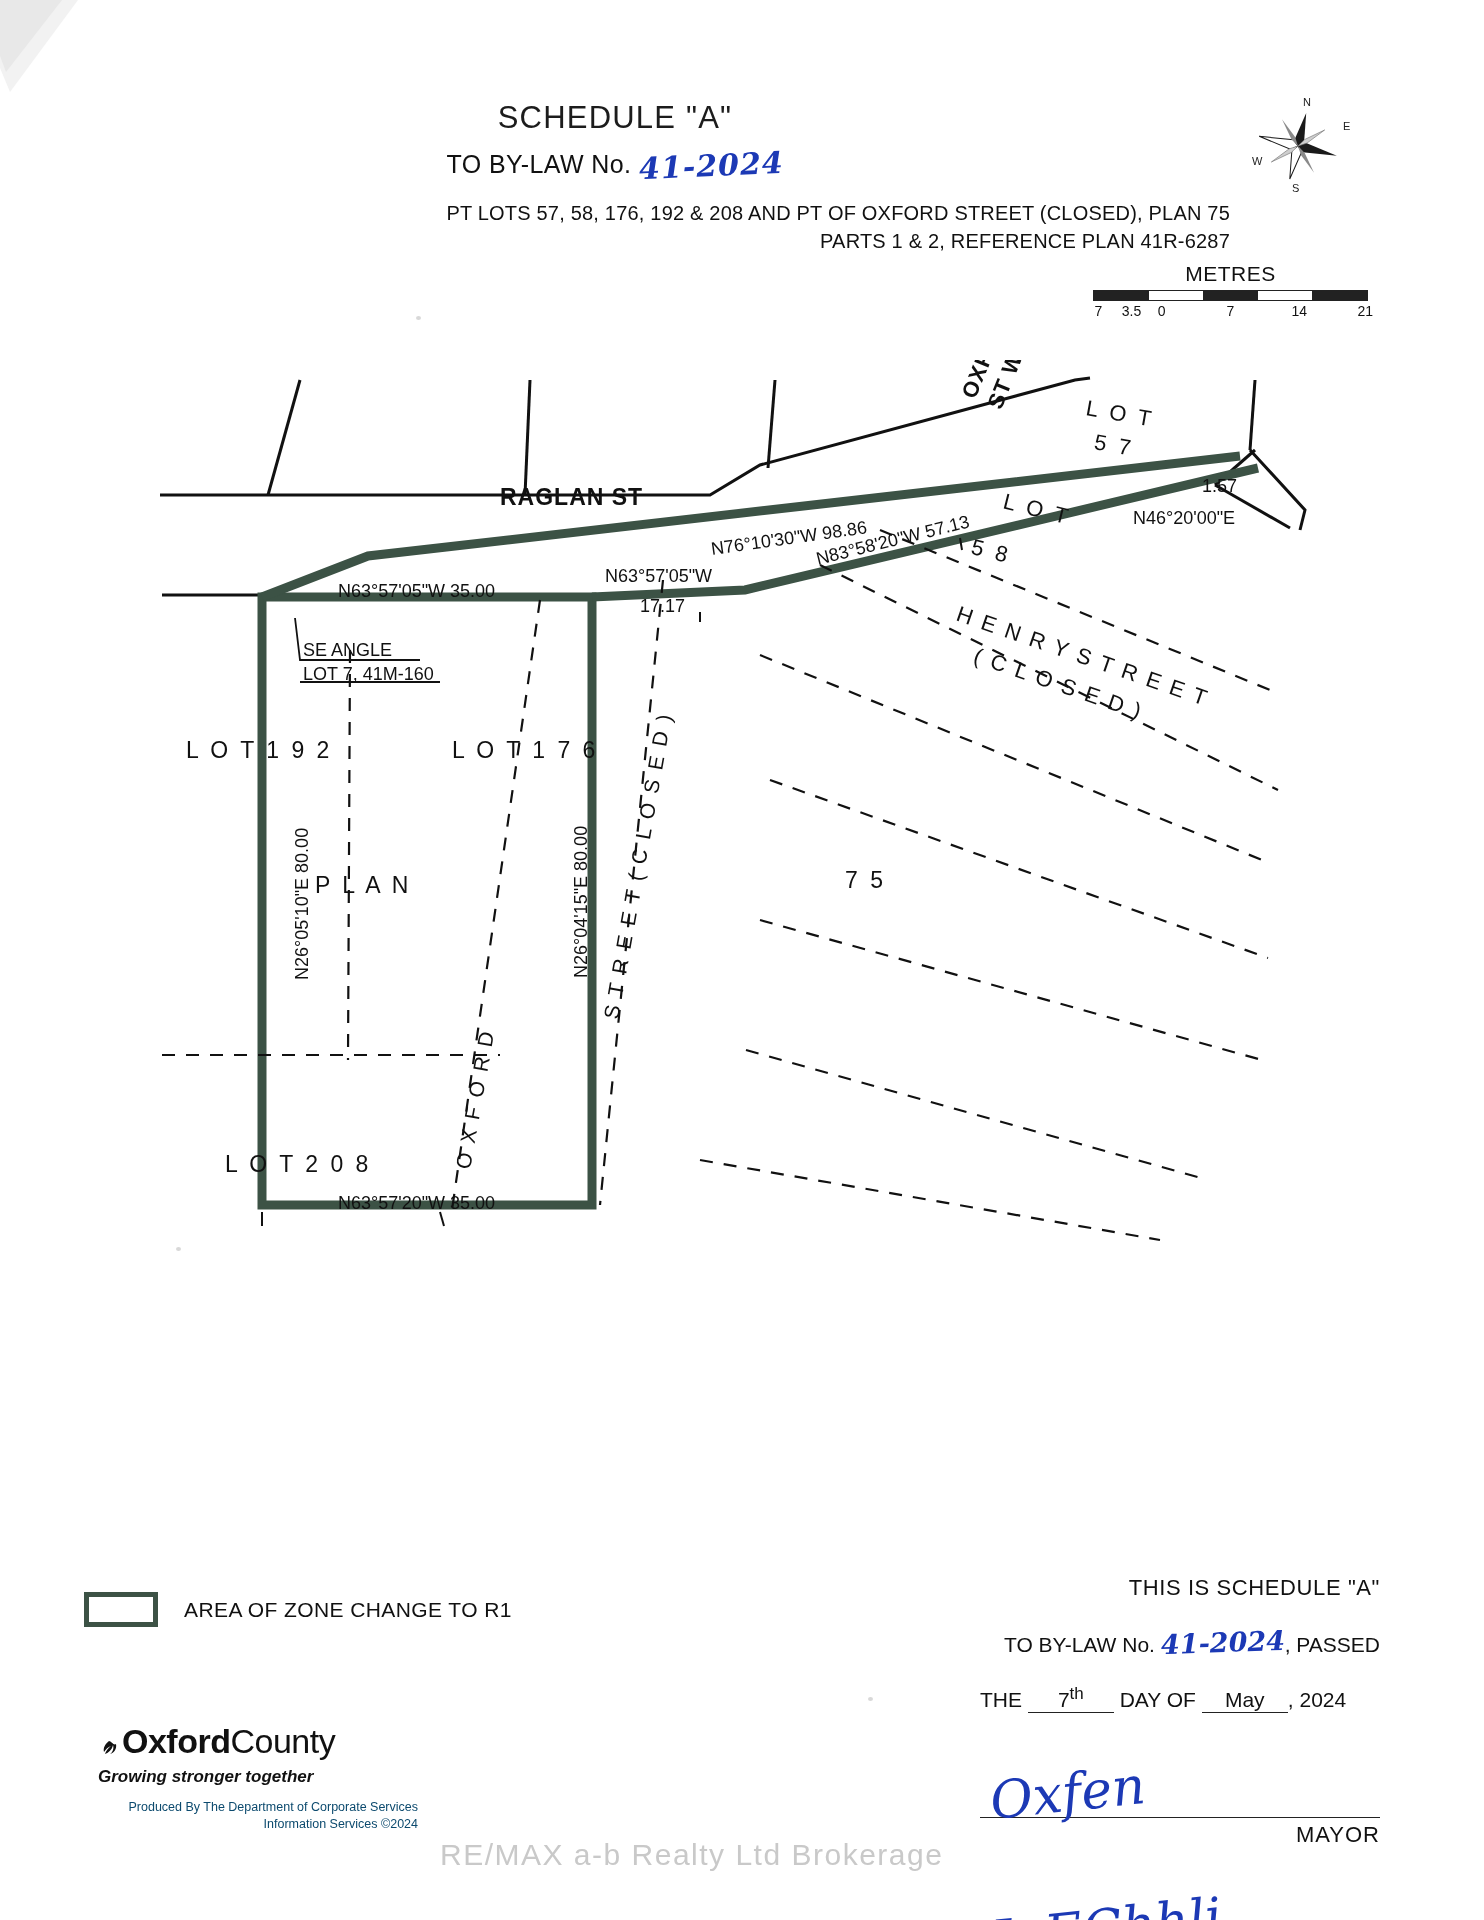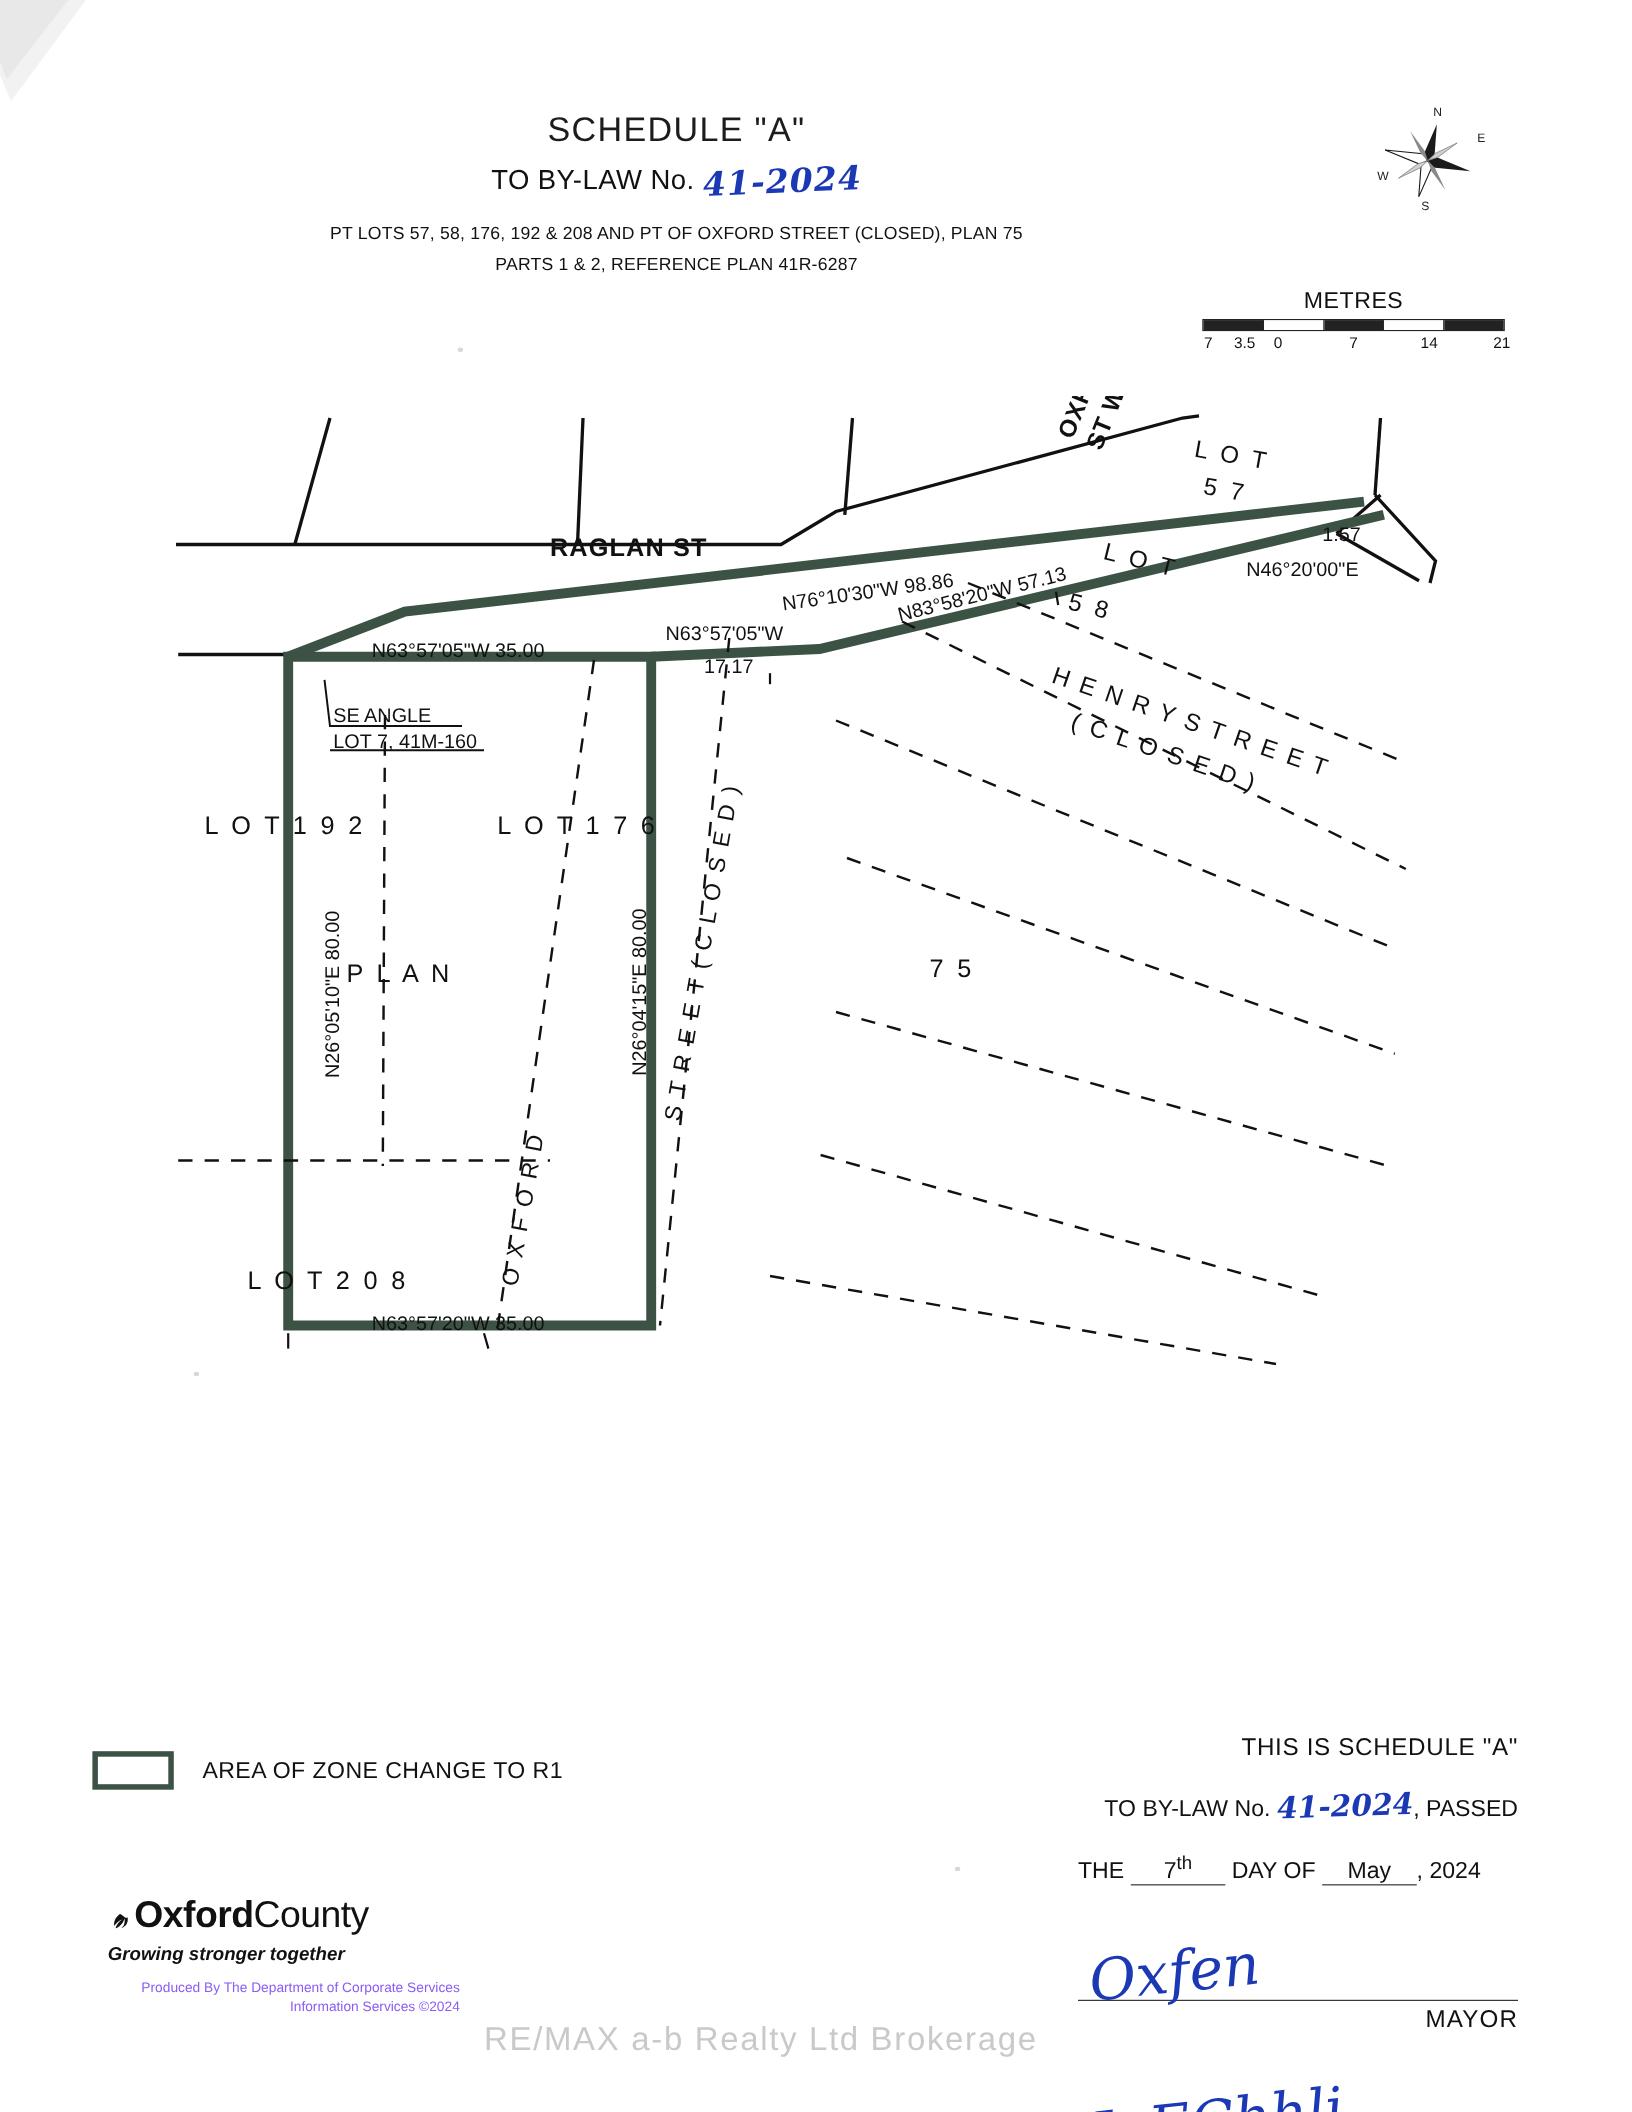--- a/index.html
+++ b/index.html
@@ -46,23 +46,24 @@
     font-size: 30px;
     font-style: italic;
     font-weight: bold;
     letter-spacing: 1px;
     transform: rotate(-2.5deg);
     display: inline-block;
     vertical-align: -3px;
   }
   .desc {
     margin-top: 16px;
-    font-size: 16px;
+    font-size: 20px;
     line-height: 28px;
     letter-spacing: 0.2px;
+    text-align: right;
   }
 
   
   .compass {
     position: absolute;
     left: 1240px;
     top: 98px;
     width: 120px;
     height: 98px;
   }
@@ -169,21 +170,21 @@
   .brand-name .light { font-weight: normal; }
   .brand-tag {
     font-size: 17px;
     font-style: italic;
     font-weight: bold;
     margin-top: 6px;
   }
   .brand-credit {
     margin-top: 12px;
     font-size: 12.5px;
-    color: #8b5cf6;
+    color: #0c4a6e;
     text-align: right;
     width: 320px;
     line-height: 17px;
   }
 
   
   .signblock {
     position: absolute;
     left: 980px;
     top: 1575px;

